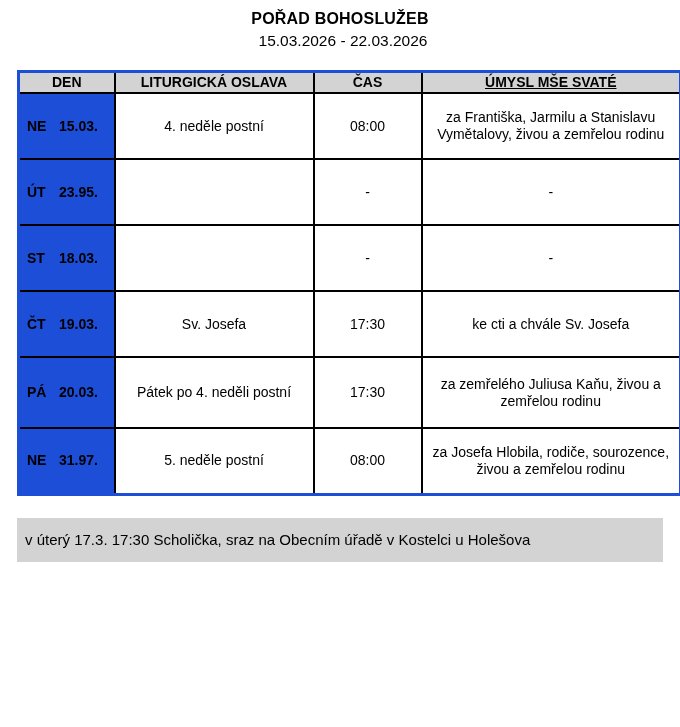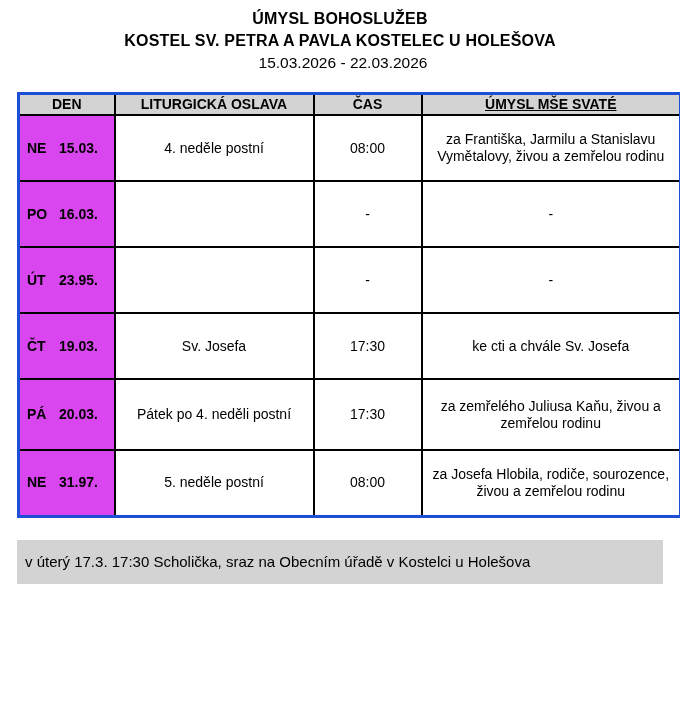--- a/index.html
+++ b/index.html
@@ -57,21 +57,21 @@
   }
   .col-day  { width: 96px; }
   .col-cel  { width: 199px; }
   .col-time { width: 108px; }
   .col-int  { width: 259px; text-decoration: underline; }
   .schedule tbody tr { height: 66px; }
   .schedule tbody tr:nth-child(5) { height: 71px; }
   .schedule tbody tr:nth-child(7) { height: 68px; }
   .schedule tbody tr:nth-child(8) { height: 62px; }
   td.day-cell {
-    background: #d946ef;
+    background: #1d4ed8;
     font-weight: bold;
     text-align: left;
     padding-left: 7px;
   }
   td.day-cell .day-abbr {
     display: inline-block;
     width: 32px;
   }
   .note-bar {
     width: 646px;
@@ -83,22 +83,21 @@
     padding-left: 8px;
     font-size: 15px;
   }
 </style>
 </head>
 <body>
 
 <div class="page">
 
   <div class="doc-header">
-    <div class="title-line">ÚMYSL BOHOSLUŽEB</div>
-    <div class="title-line">KOSTEL SV. PETRA A PAVLA KOSTELEC U HOLEŠOVA</div>
+    <div class="title-line">POŘAD BOHOSLUŽEB</div>
     <div class="date-line">15.03.2026 - 22.03.2026</div>
   </div>
 
   <table class="schedule">
     <thead>
       <tr>
         <th class="col-day">DEN</th>
         <th class="col-cel">LITURGICKÁ OSLAVA</th>
         <th class="col-time">ČAS</th>
         <th class="col-int">ÚMYSL MŠE SVATÉ</th>
@@ -107,38 +106,38 @@
     <tbody>
     <tr>
       <td class="day-cell">
         <span class="day-abbr">NE</span><span>15.03.</span>
       </td>
       <td>4. neděle postní</td>
       <td>08:00</td>
       <td>za Františka, Jarmilu a Stanislavu Vymětalovy, živou a zemřelou rodinu</td>
     </tr>
 
-    <tr>
-      <td class="day-cell">
-        <span class="day-abbr">PO</span><span>16.03.</span>
-      </td>
-      <td></td>
-      <td>-</td>
-      <td>-</td>
-    </tr>
 
     <tr>
       <td class="day-cell">
         <span class="day-abbr">ÚT</span><span>23.95.</span>
       </td>
       <td></td>
       <td>-</td>
       <td>-</td>
     </tr>
 
+    <tr>
+      <td class="day-cell">
+        <span class="day-abbr">ST</span><span>18.03.</span>
+      </td>
+      <td></td>
+      <td>-</td>
+      <td>-</td>
+    </tr>
 
     <tr>
       <td class="day-cell">
         <span class="day-abbr">ČT</span><span>19.03.</span>
       </td>
       <td>Sv. Josefa</td>
       <td>17:30</td>
       <td>ke cti a chvále Sv. Josefa</td>
     </tr>
 

